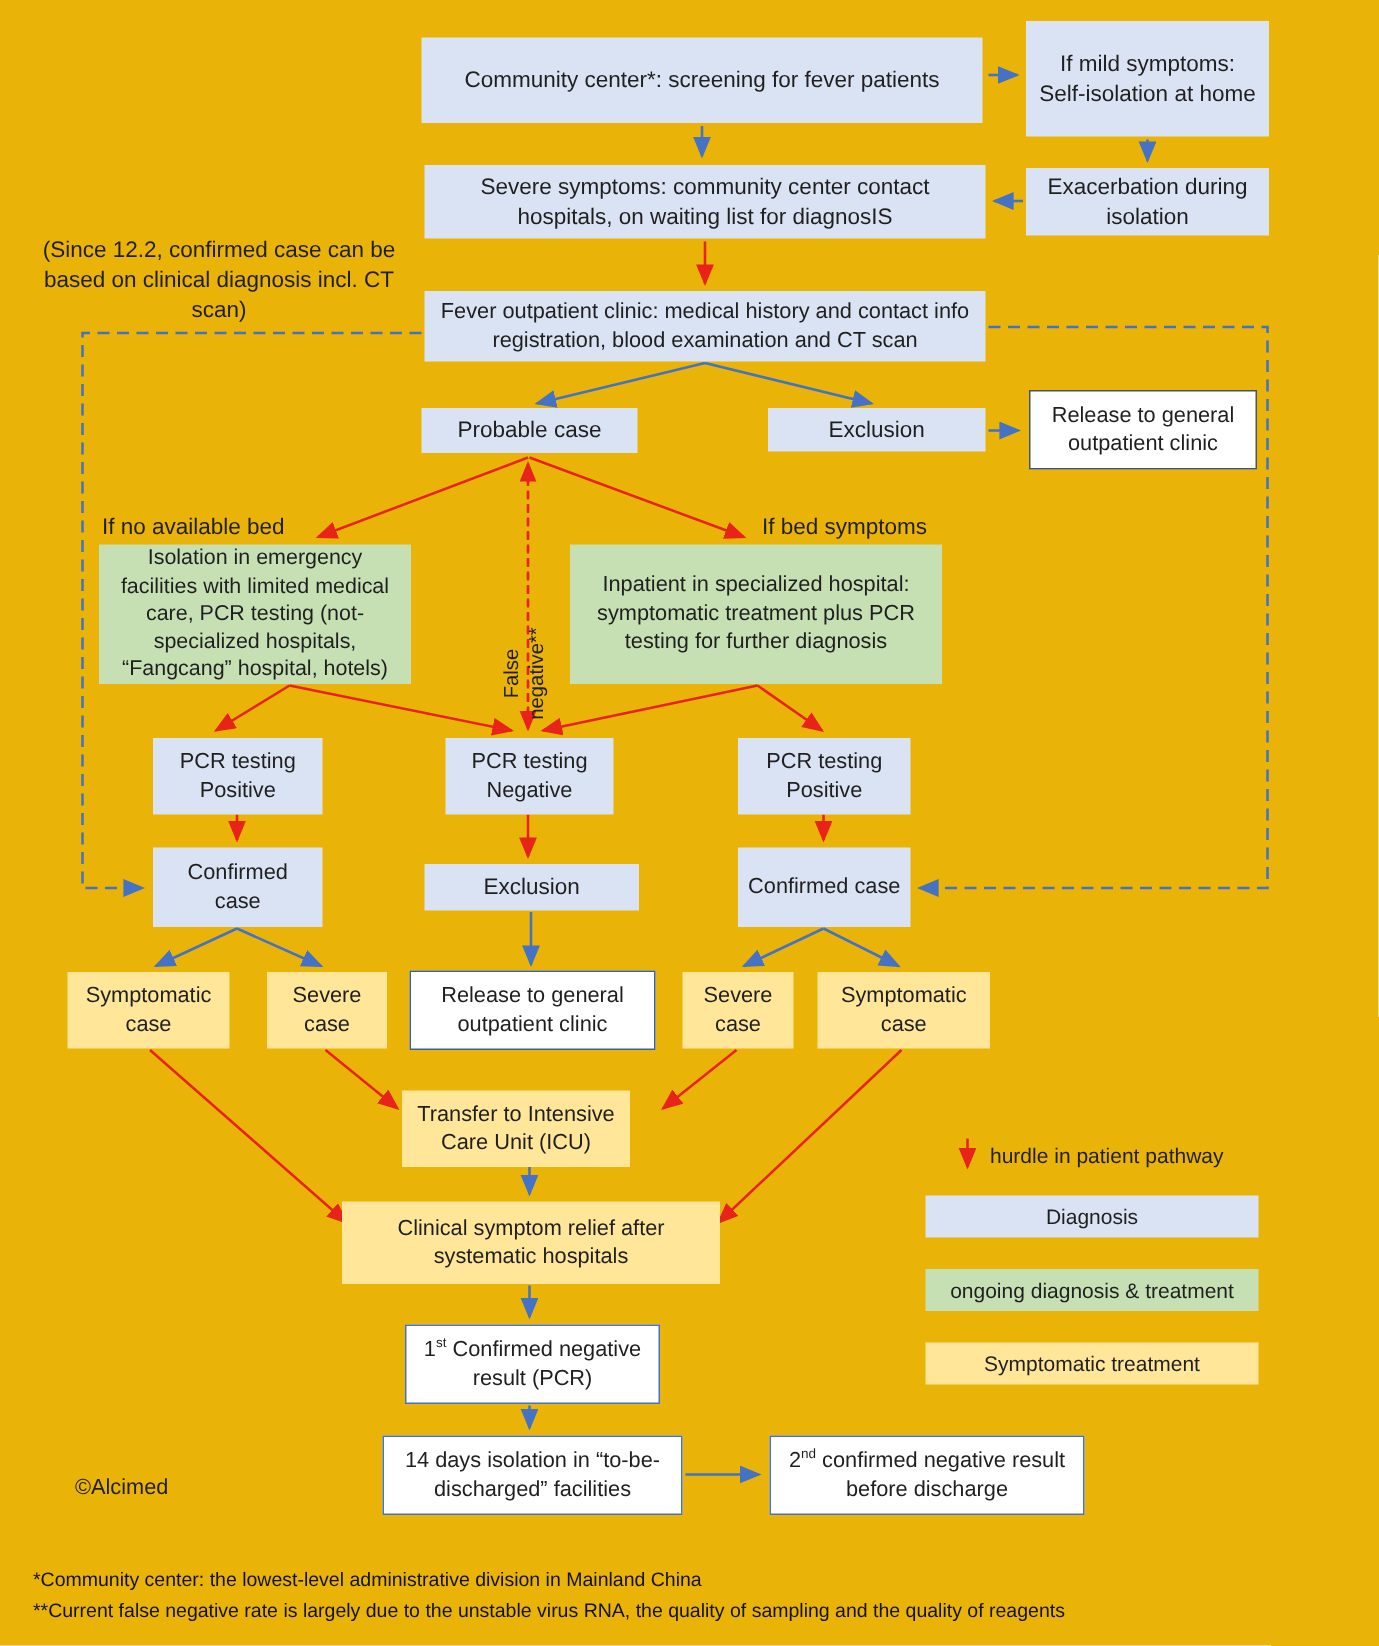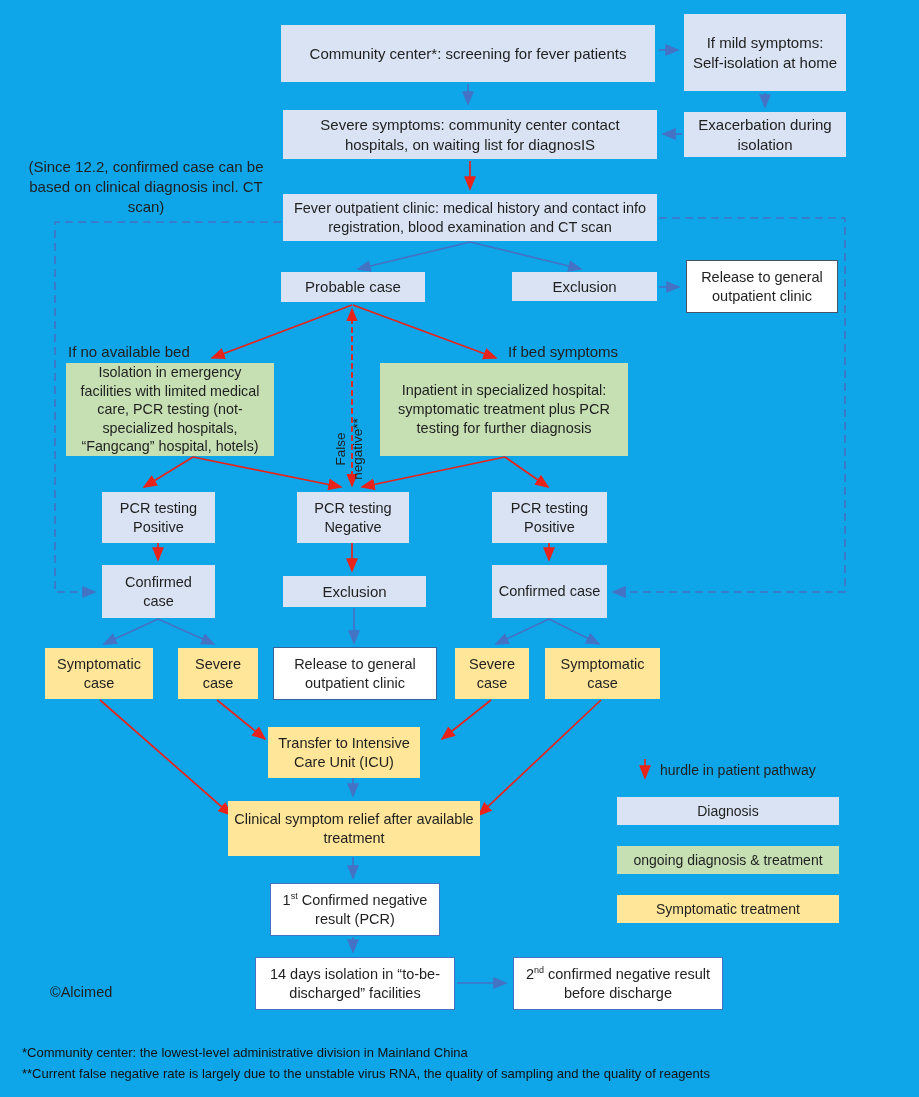--- a/index.html
+++ b/index.html
@@ -1,16 +1,16 @@
 <!DOCTYPE html>
 <html><head>
 <meta charset="utf-8">
 <style>
   html,body{margin:0;padding:0;background:#ffffff;}
-  #canvas{position:relative;width:919px;height:1097px;background:#0ea5e9;
+  #canvas{position:relative;width:919px;height:1097px;background:#eab308;
           font-family:"Liberation Sans",sans-serif;color:#1f1f1f;overflow:hidden;}
   .abs{position:absolute;box-sizing:border-box;}
   .box{display:flex;align-items:center;justify-content:center;text-align:center;
        font-size:14.5px;line-height:1.3;padding:2px 6px;}
   .blue{background:#dae3f3;}
   .green{background:#c6e0b4;}
   .yellow{background:#ffe699;}
   .white-dark{background:#fff;border:1.5px solid #44546a;}
   .white-blue{background:#fff;border:1.5px solid #35639c;}
   .white-blue2{background:#fff;border:1.5px solid #4472c4;}
@@ -162,21 +162,21 @@
       <span>Severe case</span>
     </div>
   <div class="abs box yellow" style="left:545px;top:648px;width:115px;height:51px;">
       <span>Symptomatic case</span>
     </div>
 
   <div class="abs box yellow" style="left:268px;top:727px;width:152px;height:51px;">
       <span>Transfer to Intensive Care Unit (ICU)</span>
     </div>
   <div class="abs box yellow" style="left:228px;top:801px;width:252px;height:55px;">
-      <span>Clinical symptom relief after available treatment</span>
+      <span>Clinical symptom relief after systematic hospitals</span>
     </div>
   <div class="abs box white-blue2" style="left:270px;top:883px;width:170px;height:53px;">
     <span><span>1</span><sup>st</sup><span> Confirmed negative result (PCR)</span></span>
   </div>
   <div class="abs box white-blue2" style="left:255px;top:957px;width:200px;height:53px;">
       <span>14 days isolation in “to-be-discharged” facilities</span>
     </div>
   <div class="abs box white-blue2" style="left:513px;top:957px;width:210px;height:53px;">
     <span><span>2</span><sup>nd</sup><span> confirmed negative result before discharge</span></span>
   </div>

